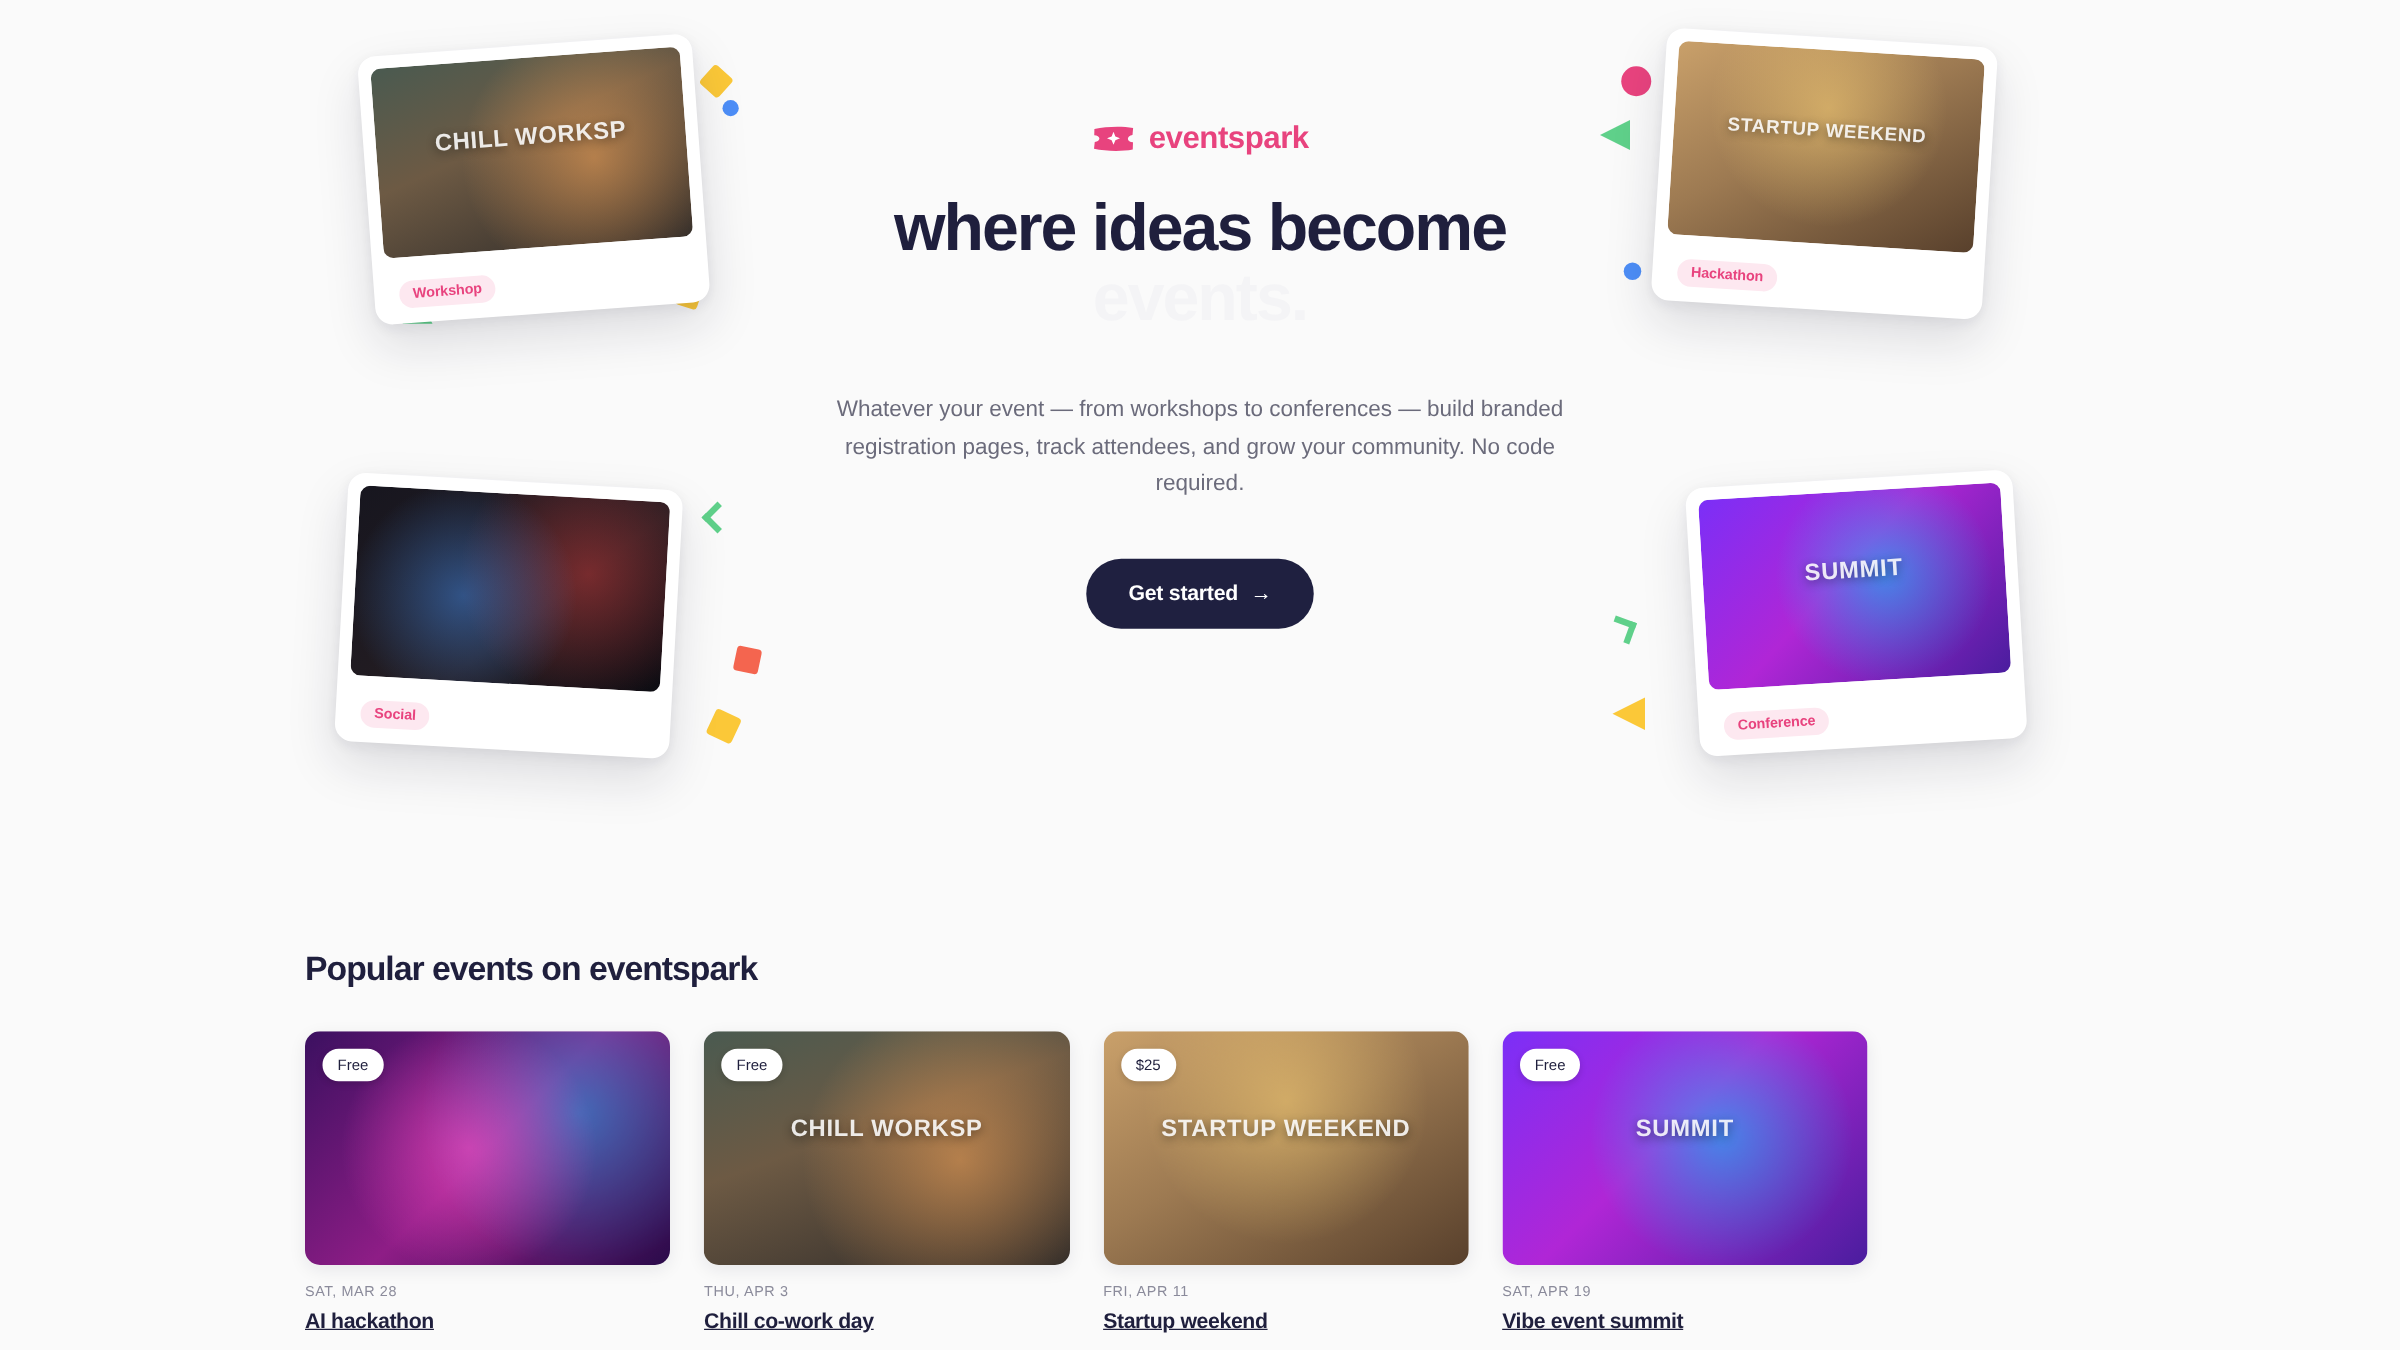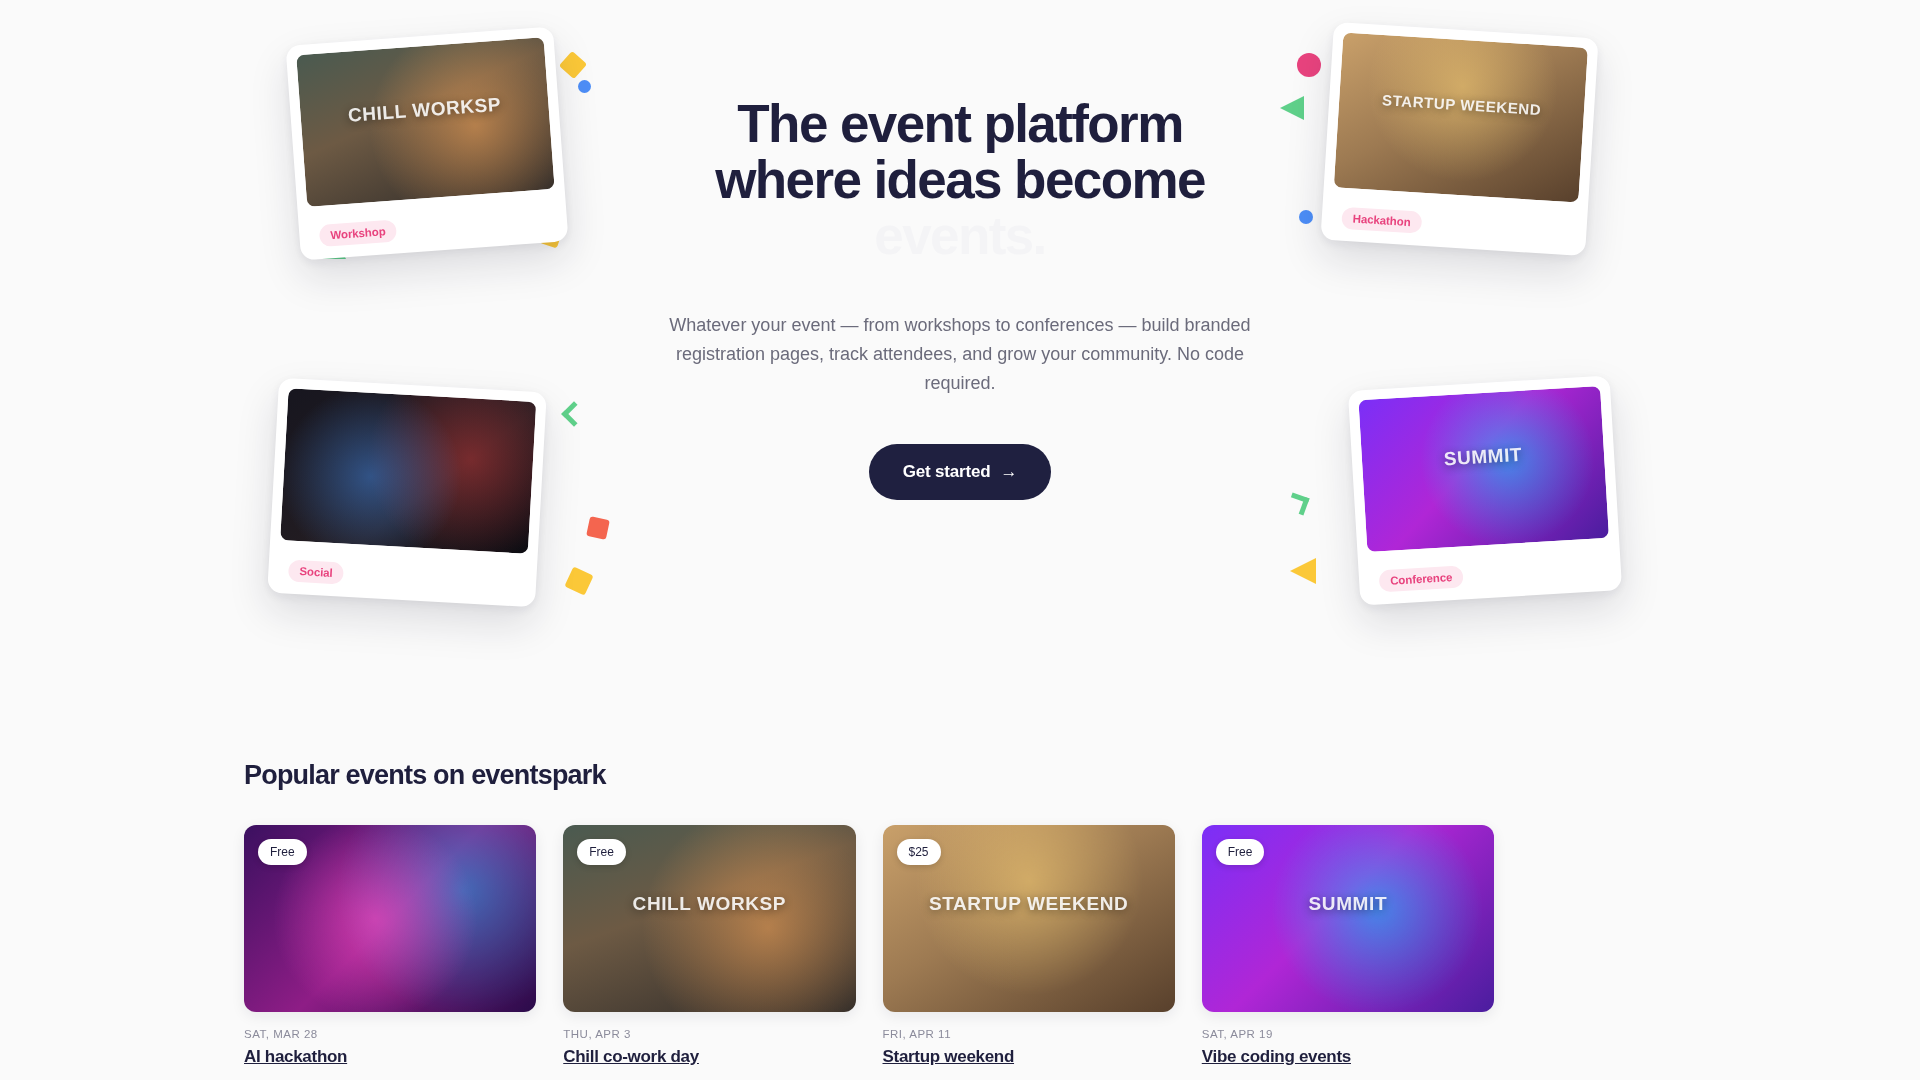--- a/index.html
+++ b/index.html
@@ -229,23 +229,29 @@
 
     <div class="polaroid pol-conference">
       <div class="photo img-conference">
         <div class="photo-word">SUMMIT</div>
       </div>
       <span class="tag">Conference</span>
     </div>
 
     <div class="hero-center">
 
+      <div class="logo-row">
+        <svg class="logo-mark" viewBox="0 0 36 24">
+          <path d="M2.5 4.2 C12 2.2 24 1.6 33.5 3.4 L33.0 9.0 C30.6 9.4 29.2 10.8 29.3 12.2 C29.4 13.6 31.0 14.7 33.4 14.8 L33.2 20.6 C23.6 22.4 11.6 22.0 2.2 20.0 L2.8 14.6 C5.2 14.3 6.6 13.0 6.5 11.6 C6.4 10.2 4.8 9.2 2.4 9.1 Z" fill="#e8437e"></path>
+          <path d="M17.8 6.4 L19.3 10.1 L23.0 11.6 L19.3 13.1 L17.8 16.8 L16.3 13.1 L12.6 11.6 L16.3 10.1 Z" fill="#ffffff"></path>
+        </svg>
+        <span class="logo-text">eventspark</span>
+      </div>
 
       <h1 class="headline">
-        <div>The event platform</div>
         <div>where ideas become</div>
         <div class="line3">events.</div>
       </h1>
 
       <p class="subtitle">Whatever your event — from workshops to conferences — build branded registration pages, track attendees, and grow your community. No code required.</p>
 
       <div class="cta-wrap">
         <button class="cta">
           <span>Get started</span>
           <span class="arrow">→</span>
@@ -282,19 +288,19 @@
             </div>
             <div class="ev-date">FRI, APR 11</div>
             <div class="ev-title">Startup weekend</div>
           </div>
           <div class="ev-card">
             <div class="ev-thumb img-conference">
               <div class="photo-word">SUMMIT</div>
               <span class="ev-badge">Free</span>
             </div>
             <div class="ev-date">SAT, APR 19</div>
-            <div class="ev-title">Vibe coding events</div>
+            <div class="ev-title">Vibe event summit</div>
           </div>
         </div>
     </div>
   </section>
 
 </div>
 
 </body></html>

